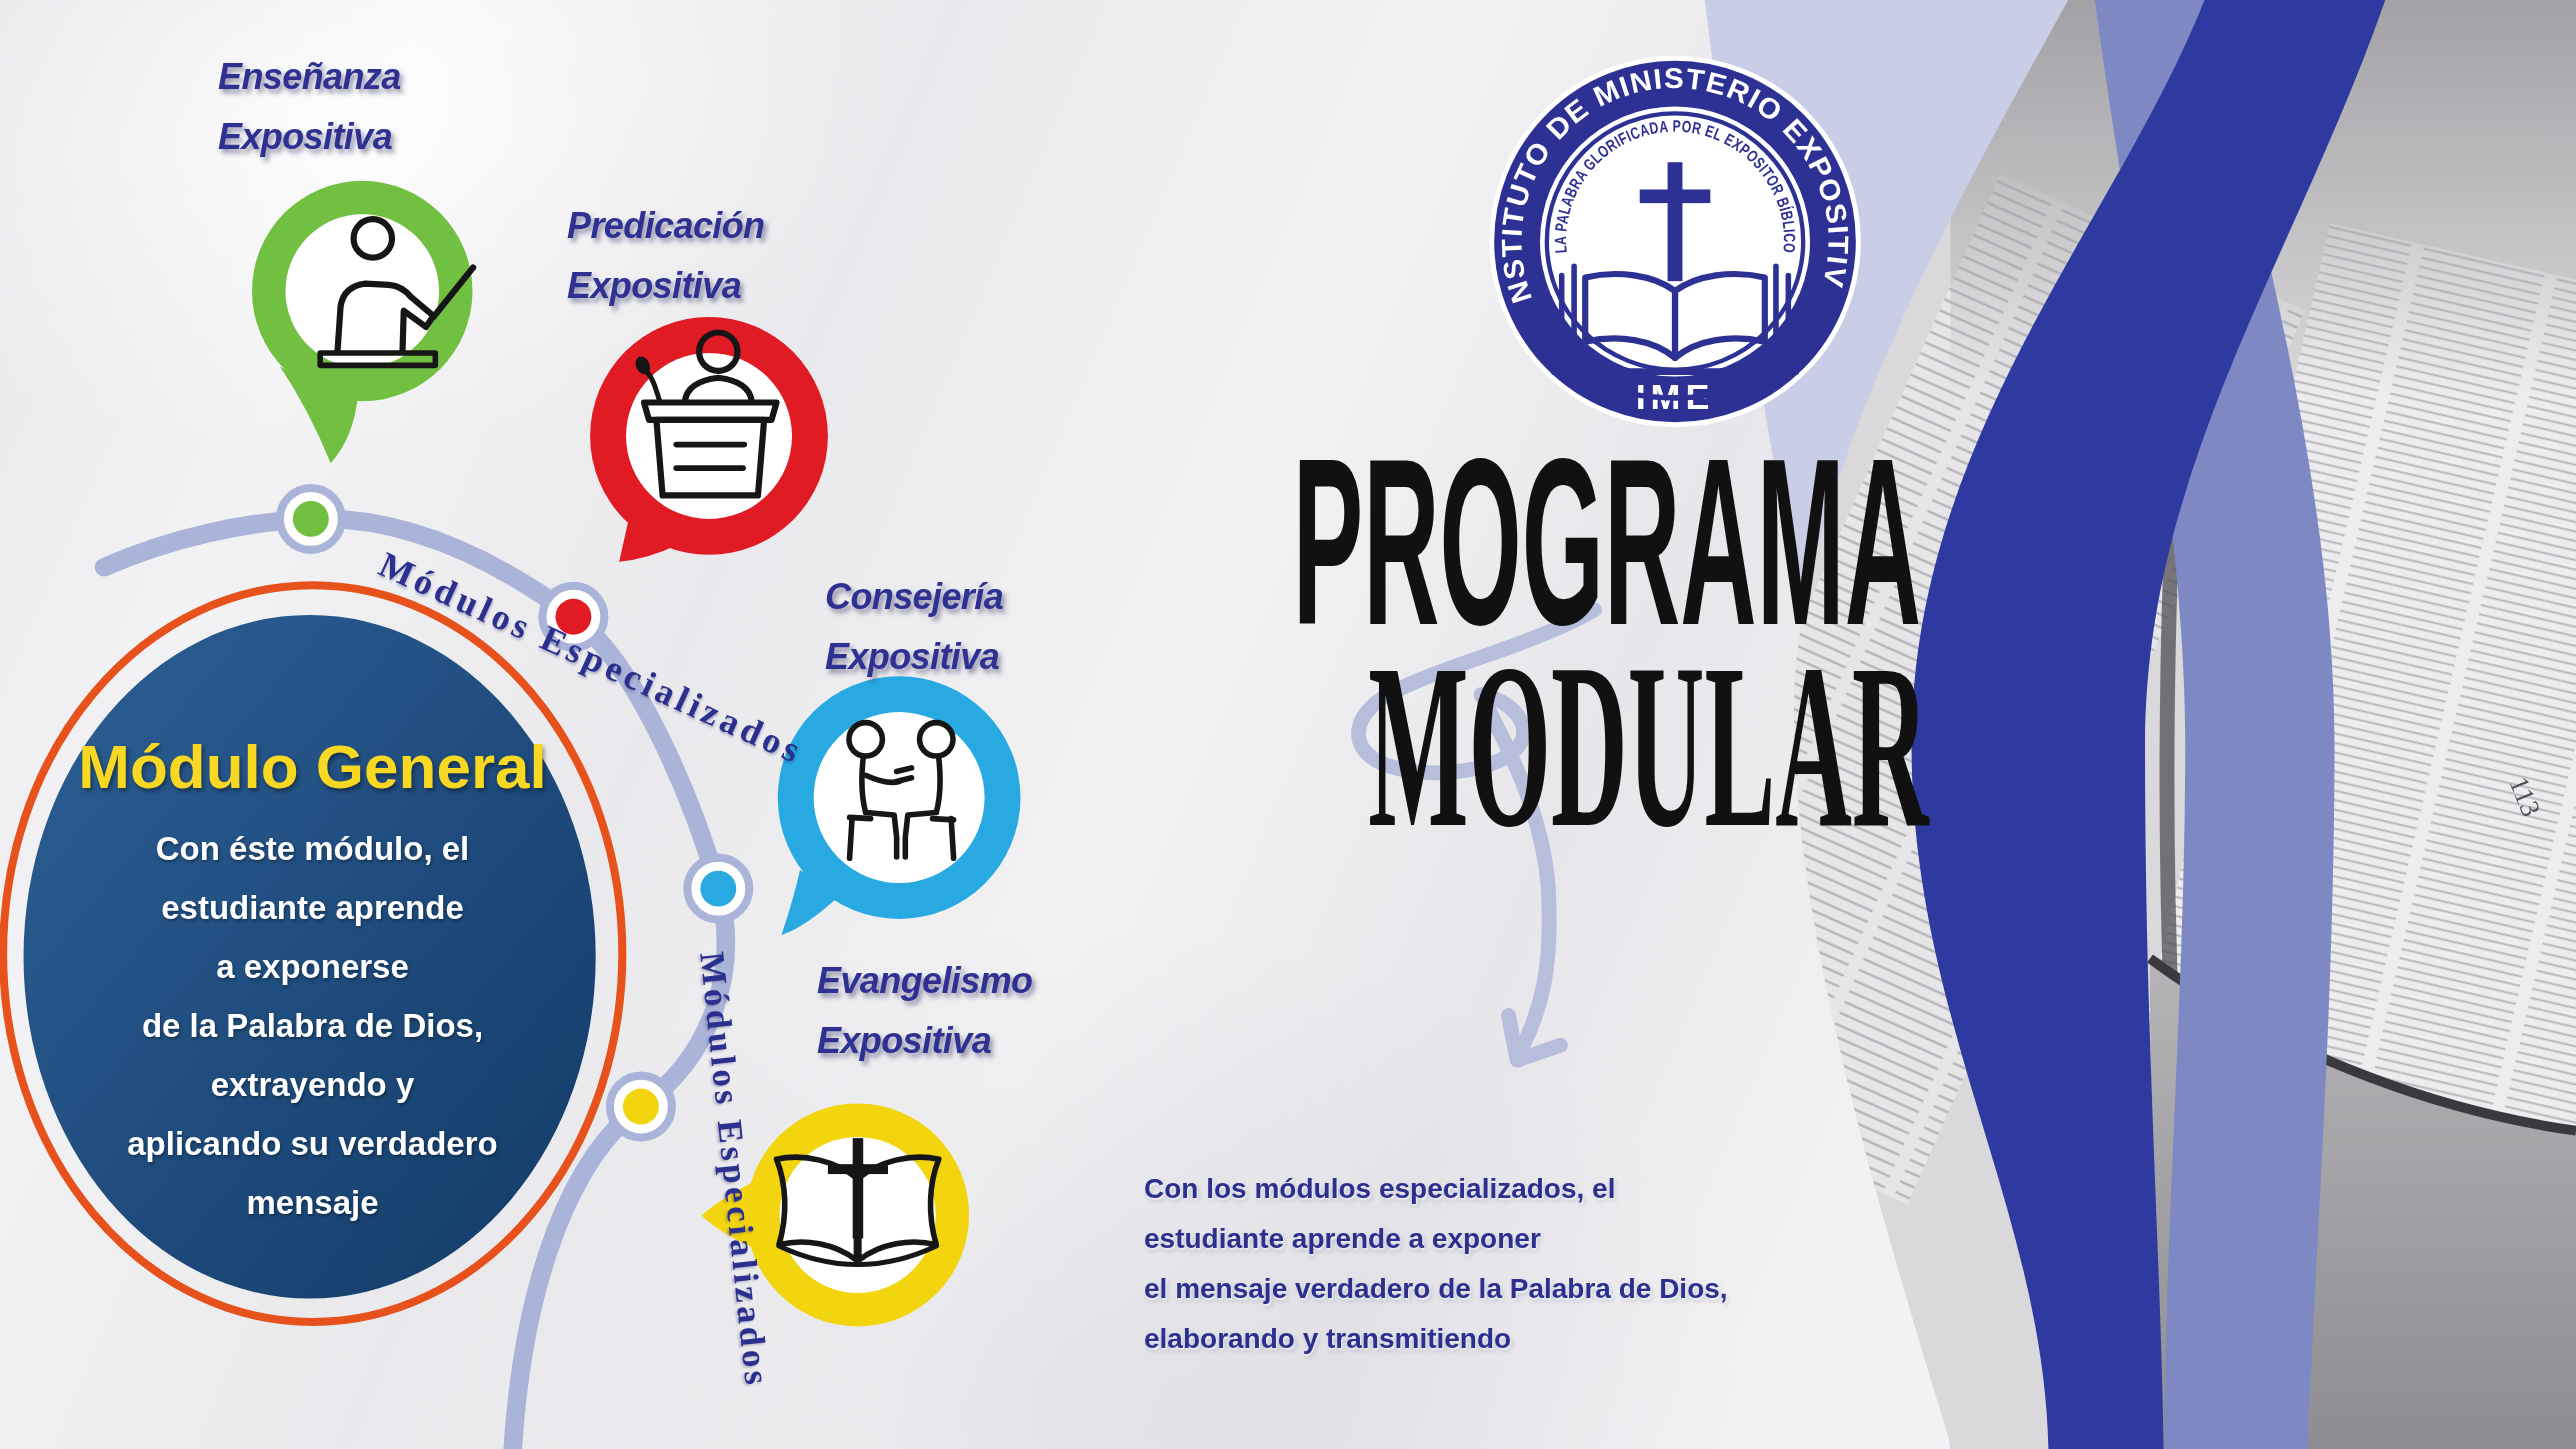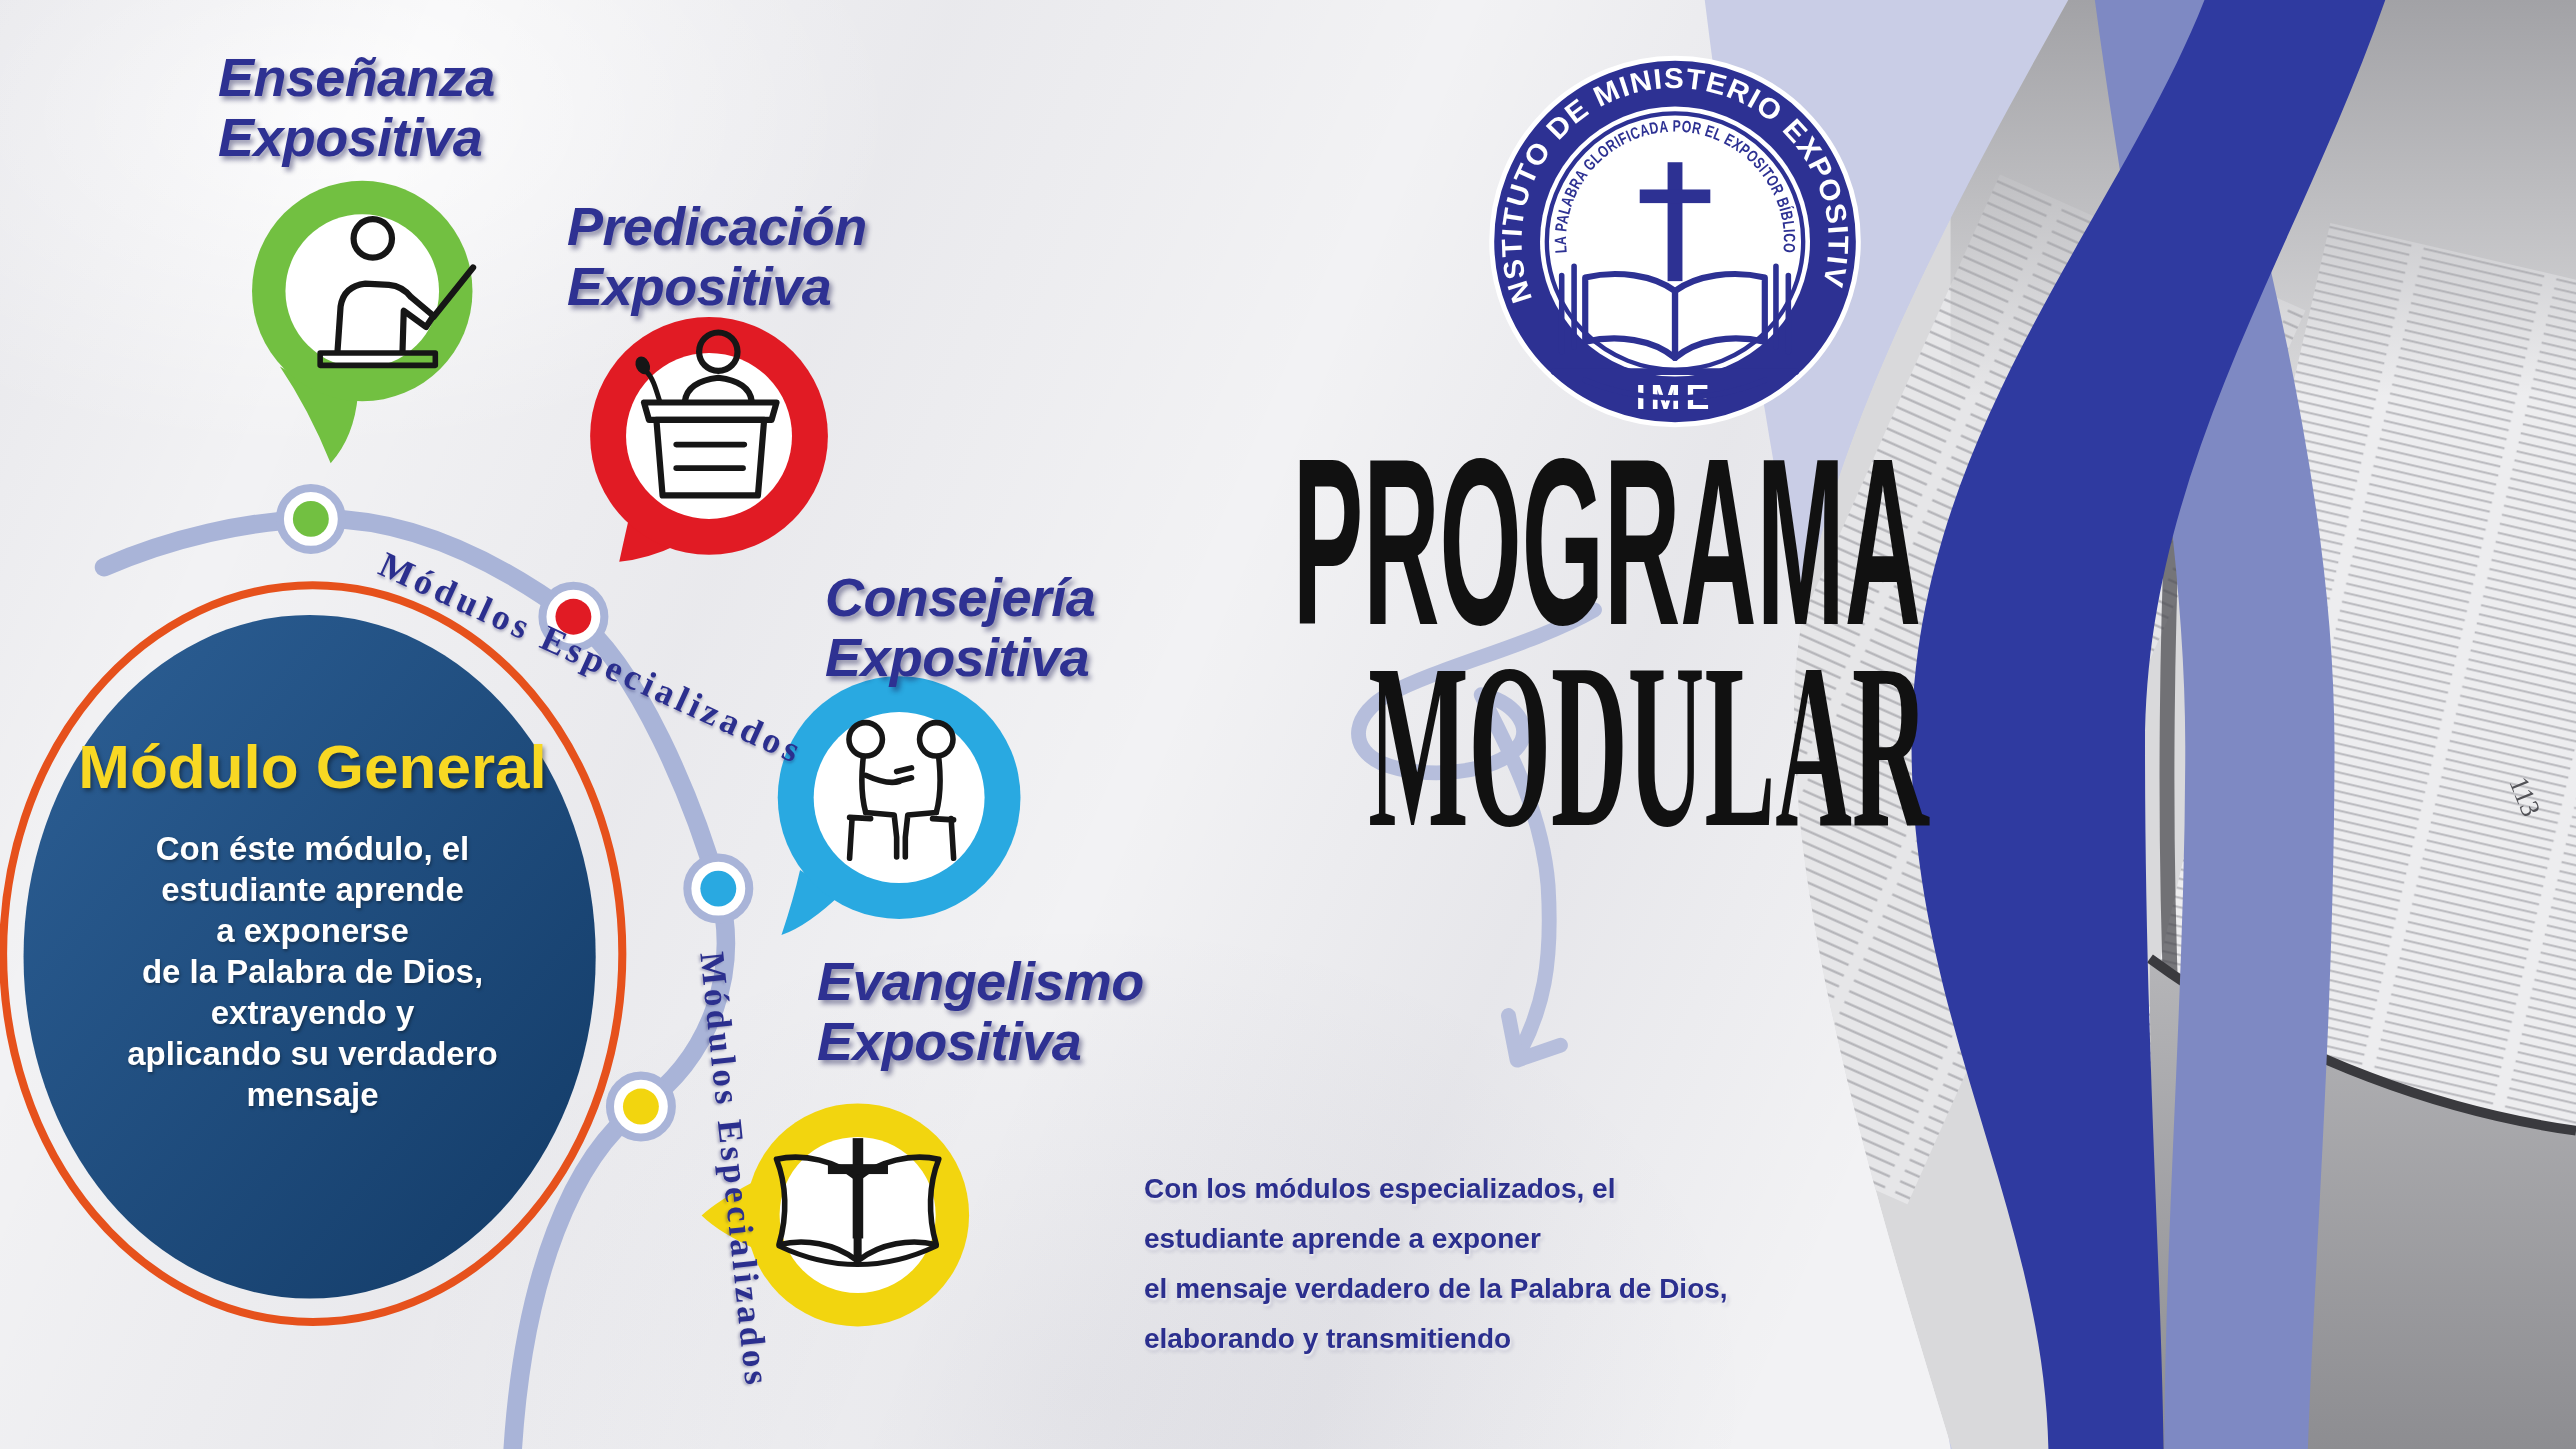--- a/index.html
+++ b/index.html
@@ -11,33 +11,34 @@
   .layer{position:absolute;left:0;top:0;width:2576px;height:1449px;}
   #folds{z-index:0;
     background:
       linear-gradient(113deg, rgba(20,20,60,.05) 0%, rgba(0,0,0,0) 14%, rgba(20,20,60,.04) 30%, rgba(0,0,0,0) 46%, rgba(20,20,60,.05) 60%, rgba(0,0,0,0) 74%),
       radial-gradient(991px 557px at 12% 8%, rgba(255,255,255,.9), rgba(255,255,255,0) 60%),
       radial-gradient(1238px 867px at 42% 96%, rgba(30,30,70,.05), rgba(0,0,0,0) 55%);
   }
   #gfx{z-index:1;}
   .txt{position:absolute;z-index:2;}
   .bubble-title{
-    font-style:italic;font-weight:900;font-size:54px;line-height:60px;
+    font-style:italic;font-weight:900;font-size:36px;line-height:60px;
     color:#2e3192;letter-spacing:-0.6px;
     text-shadow:3.1px 3.7px 5.6px rgba(25,25,80,.45);
     white-space:nowrap;
   }
   .mg-box{width:533px;text-align:center;}
   .mg-title{
     font-weight:800;font-size:62px;line-height:59px;color:#f8d823;
     text-shadow:1.9px 3.1px 4.3px rgba(0,0,0,.4);margin-bottom:32px;
   }
   .mg-line{
     font-weight:700;font-size:33px;line-height:41px;color:#ffffff;
     text-shadow:1.2px 1.9px 3.1px rgba(0,0,0,.35);
+    margin-top:18px;
   }
   .spec-label{
     font-family:"Liberation Serif",serif;font-weight:700;
     color:#2b2f8e;white-space:nowrap;
     text-shadow:1.2px 1.9px 2.5px rgba(30,30,90,.3);
   }
   #spec-label-1{font-size:36px;letter-spacing:4.3px;left:319px;top:637px;width:545px;
     transform:rotate(24.5deg);transform-origin:center;text-align:center;}
   #spec-label-2{font-size:35px;letter-spacing:3.7px;left:477px;top:1150px;width:514px;
     transform:rotate(84deg);transform-origin:center;text-align:center;}

